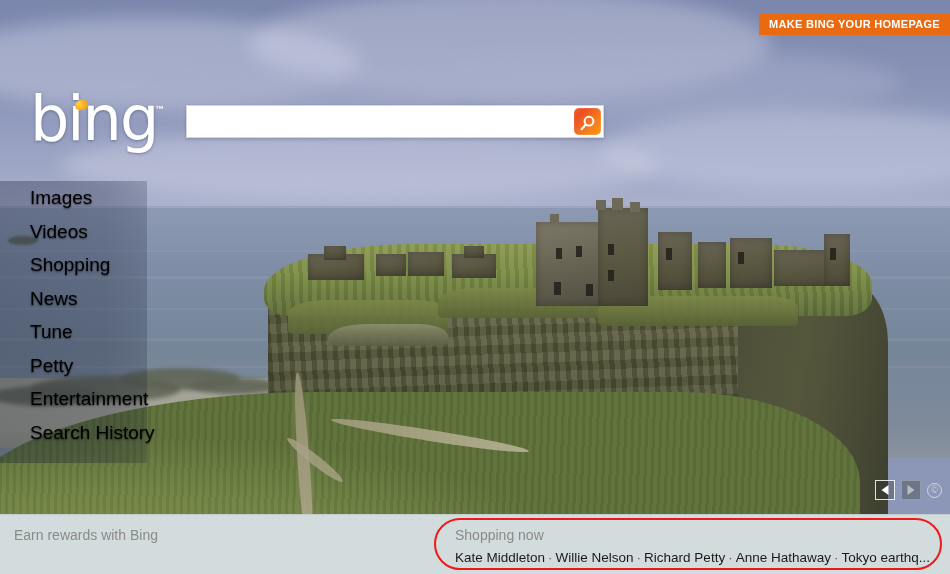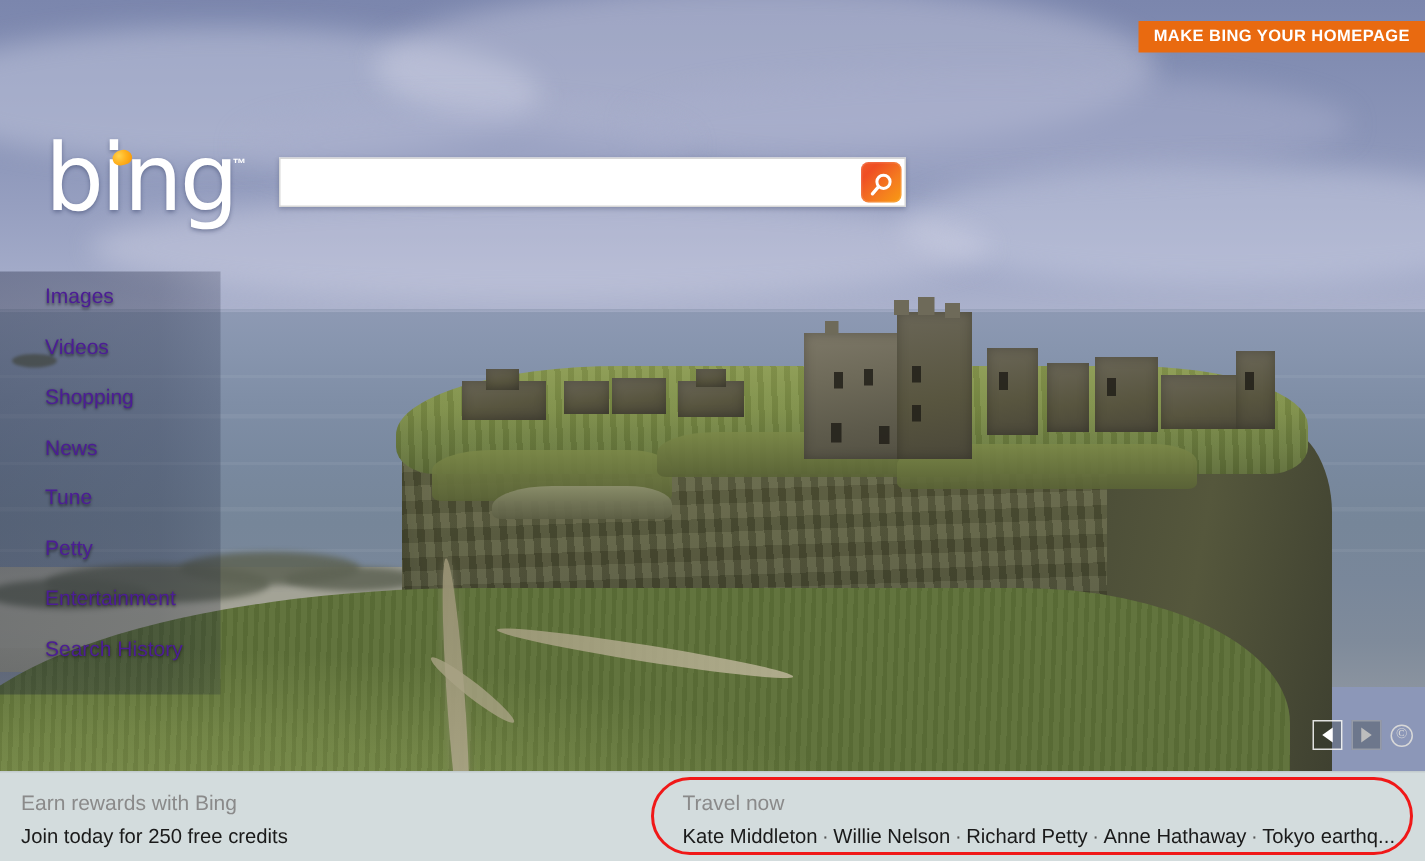--- a/index.html
+++ b/index.html
@@ -189,21 +189,21 @@
 
   
   #navpanel {
     position:absolute; left:0; top:181px; width:147px; height:282px;
     background:linear-gradient(90deg, rgba(22,28,52,0.34) 0%, rgba(22,28,52,0.30) 72%, rgba(22,28,52,0.22) 100%);
   }
   #navlist { position:absolute; left:0; top:181px; width:180px; }
   .navitem {
     display:block; height:33.5px; line-height:33.5px;
     padding-left:30px;
-    color:#4c1d95; font-size:14px;
+    color:#000000; font-size:19px;
     text-decoration:none; white-space:nowrap;
     text-shadow:0 1px 2px rgba(0,0,0,.55);
     cursor:pointer;
   }
 
   
   #logo {
     position:absolute; left:30px; top:98px;
     width:150px; height:48px; cursor:pointer;
   }
@@ -442,26 +442,23 @@
     <button class="arrowbtn next dim">
       <span class="tri"></span>
     </button>
     <div id="copyicon">©</div>
   </div>
 
   <div id="bottombar">
 
     <div class="bcol" id="col-rewards">
       <div class="btitle">Earn rewards with Bing</div>
-      <div class="bsub">
-        <a href="#">Join today for 250 free credits</a>
-      </div>
     </div>
 
 
     <div class="bcol" id="col-popular">
-      <div class="btitle">Travel now</div>
+      <div class="btitle">Shopping now</div>
       <div class="bsub" id="popular-terms"><a href="#">Kate Middleton</a><span class="sep">·</span><a href="#">Willie Nelson</a><span class="sep">·</span><a href="#">Richard Petty</a><span class="sep">·</span><a href="#">Anne Hathaway</a><span class="sep">·</span><a href="#">Tokyo earthq...</a></div>
     </div>
   </div>
 
   <div id="popular-highlight"></div>
 </div>
 
 </body></html>

